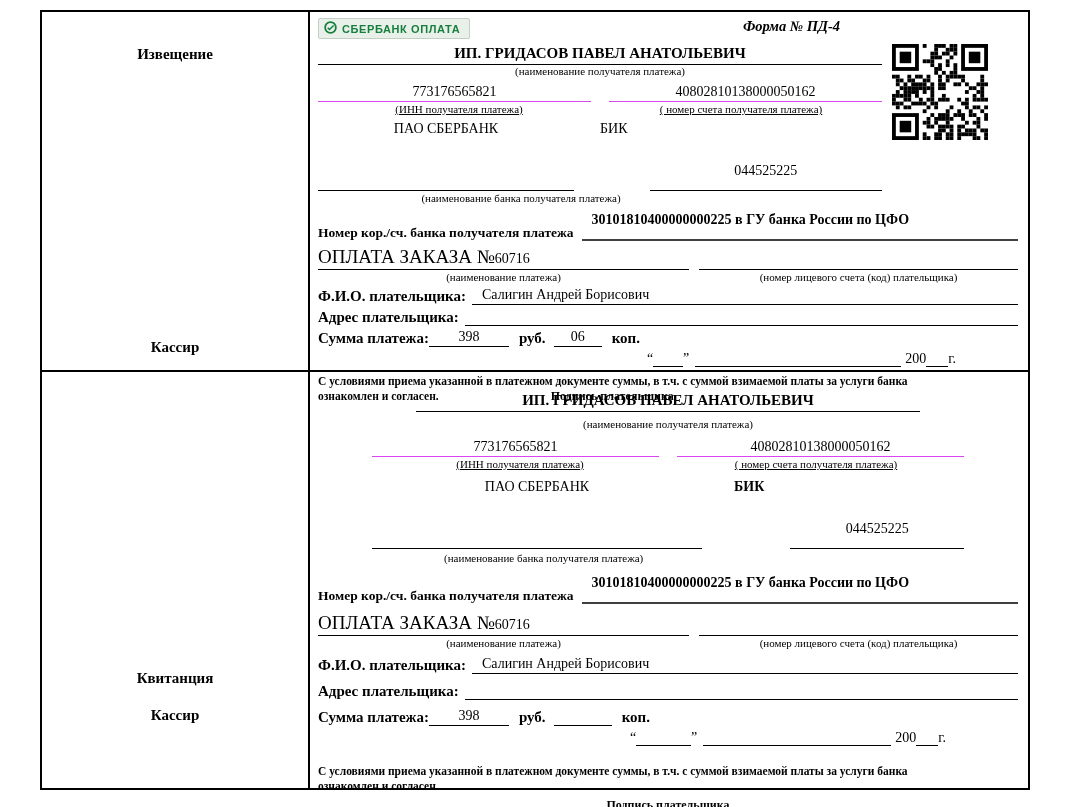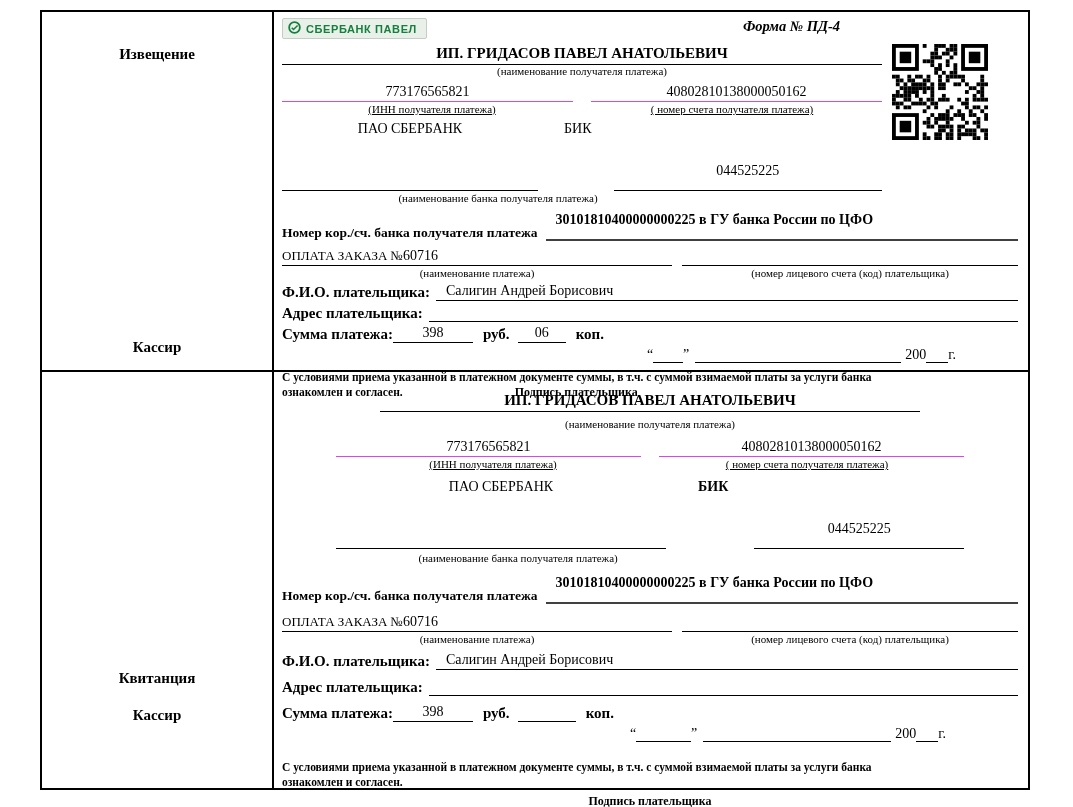--- a/index.html
+++ b/index.html
@@ -5,21 +5,21 @@
   * { box-sizing: border-box; margin: 0; padding: 0; }
   html, body { width: 1073px; height: 807px; background: #ffffff; }
   body { position: relative; font-family: "Liberation Serif", serif; color: #000; }
 
   .form-table { position: absolute; left: 40px; top: 10px; width: 990px; height: 780px;
                 border: 2px solid #000; display: flex; flex-direction: column; background: #fff; }
   .sec { display: flex; min-height: 0; }
   .sec-notice { height: 360px; border-bottom: 2px solid #000; }
   .sec-receipt { flex: 1; }
 
-  .left-cell { width: 232px; border-right: 2px solid #000; display: flex; flex-direction: column;
+  .left-cell { width: 268px; border-right: 2px solid #000; display: flex; flex-direction: column;
                align-items: center; font-weight: bold; font-size: 15px; flex: none; }
   .left-notice { justify-content: space-between; padding: 34px 0 14px; }
   .left-receipt { justify-content: flex-end; padding-bottom: 64px; gap: 20px; }
 
   .right-cell { flex: 1; min-width: 0; padding: 6px 10px 4px 8px; display: flex; flex-direction: column; }
 
   .top-flex { display: flex; }
   .main-top { flex: 1; min-width: 0; }
   .qr-box { width: 96px; height: 96px; margin: 26px 30px 0 10px; flex: none; }
 
@@ -52,21 +52,21 @@
   .bank-caption { width: 72%; margin-top: 1px; }
   .r-bankcap { width: 58%; margin-top: 3px; }
 
   .corr-row { display: flex; align-items: flex-end; margin-top: 7px; }
   .corr-label { font-weight: bold; font-size: 13.5px; white-space: nowrap; padding-right: 8px; }
   .corr-value { flex: 1; border-bottom: 2px solid #404040; font-weight: bold; font-size: 14px;
                 padding: 0 0 11px 10px; white-space: nowrap; min-width: 0; }
 
   .order-row { display: flex; gap: 10px; align-items: flex-end; margin-top: 5px; }
   .order-left { width: 53%; border-bottom: 1px solid #000; padding-bottom: 1px; white-space: nowrap; }
-  .order-label { font-size: 13px; }
+  .order-label { font-size: 19px; }
   .order-value { font-size: 14px; }
   .order-right { flex: 1; border-bottom: 1px solid #000; height: 18px; }
 
   .purpose-caps { display: flex; gap: 10px; margin-top: 1px; }
   .purpose-caps .p-left { width: 53%; }
   .purpose-caps .p-right { flex: 1; }
 
   .field-row { display: flex; align-items: flex-end; margin-top: 3px; font-size: 15px; }
   .f-label { font-weight: bold; white-space: nowrap; padding-right: 6px; }
   .f-fill { flex: 1; border-bottom: 1px solid #000; font-size: 14px; padding: 0 0 1px 10px; min-height: 18px; }
@@ -111,21 +111,21 @@
       <div class="top-flex">
         <div class="main-top">
           <div class="header-row">
             <div class="logo">
               <span>
                 <svg width="13" height="13" viewBox="0 0 16 16">
                     <circle cx="8" cy="8" r="6.6" fill="none" stroke="#15803d" stroke-width="2.2"></circle>
                     <path d="M4.6 8.3 l2.2 2.2 L11.8 5.6" fill="none" stroke="#15803d" stroke-width="1.9"></path>
                   </svg>
               </span>
-              <span class="logo-text">СБЕРБАНК ПАВЕЛ</span>
+              <span class="logo-text">СБЕРБАНК ОПЛАТА</span>
             </div>
             <div class="form-number">Форма № ПД-4</div>
           </div>
 
           <div class="title-line">ИП. ГРИДАСОВ ПАВЕЛ АНАТОЛЬЕВИЧ</div>
           <div class="caption">(наименование получателя платежа)</div>
 
           <div class="two-col">
             <div class="col">773176565821</div>
             <div class="col">40802810138000050162</div>

